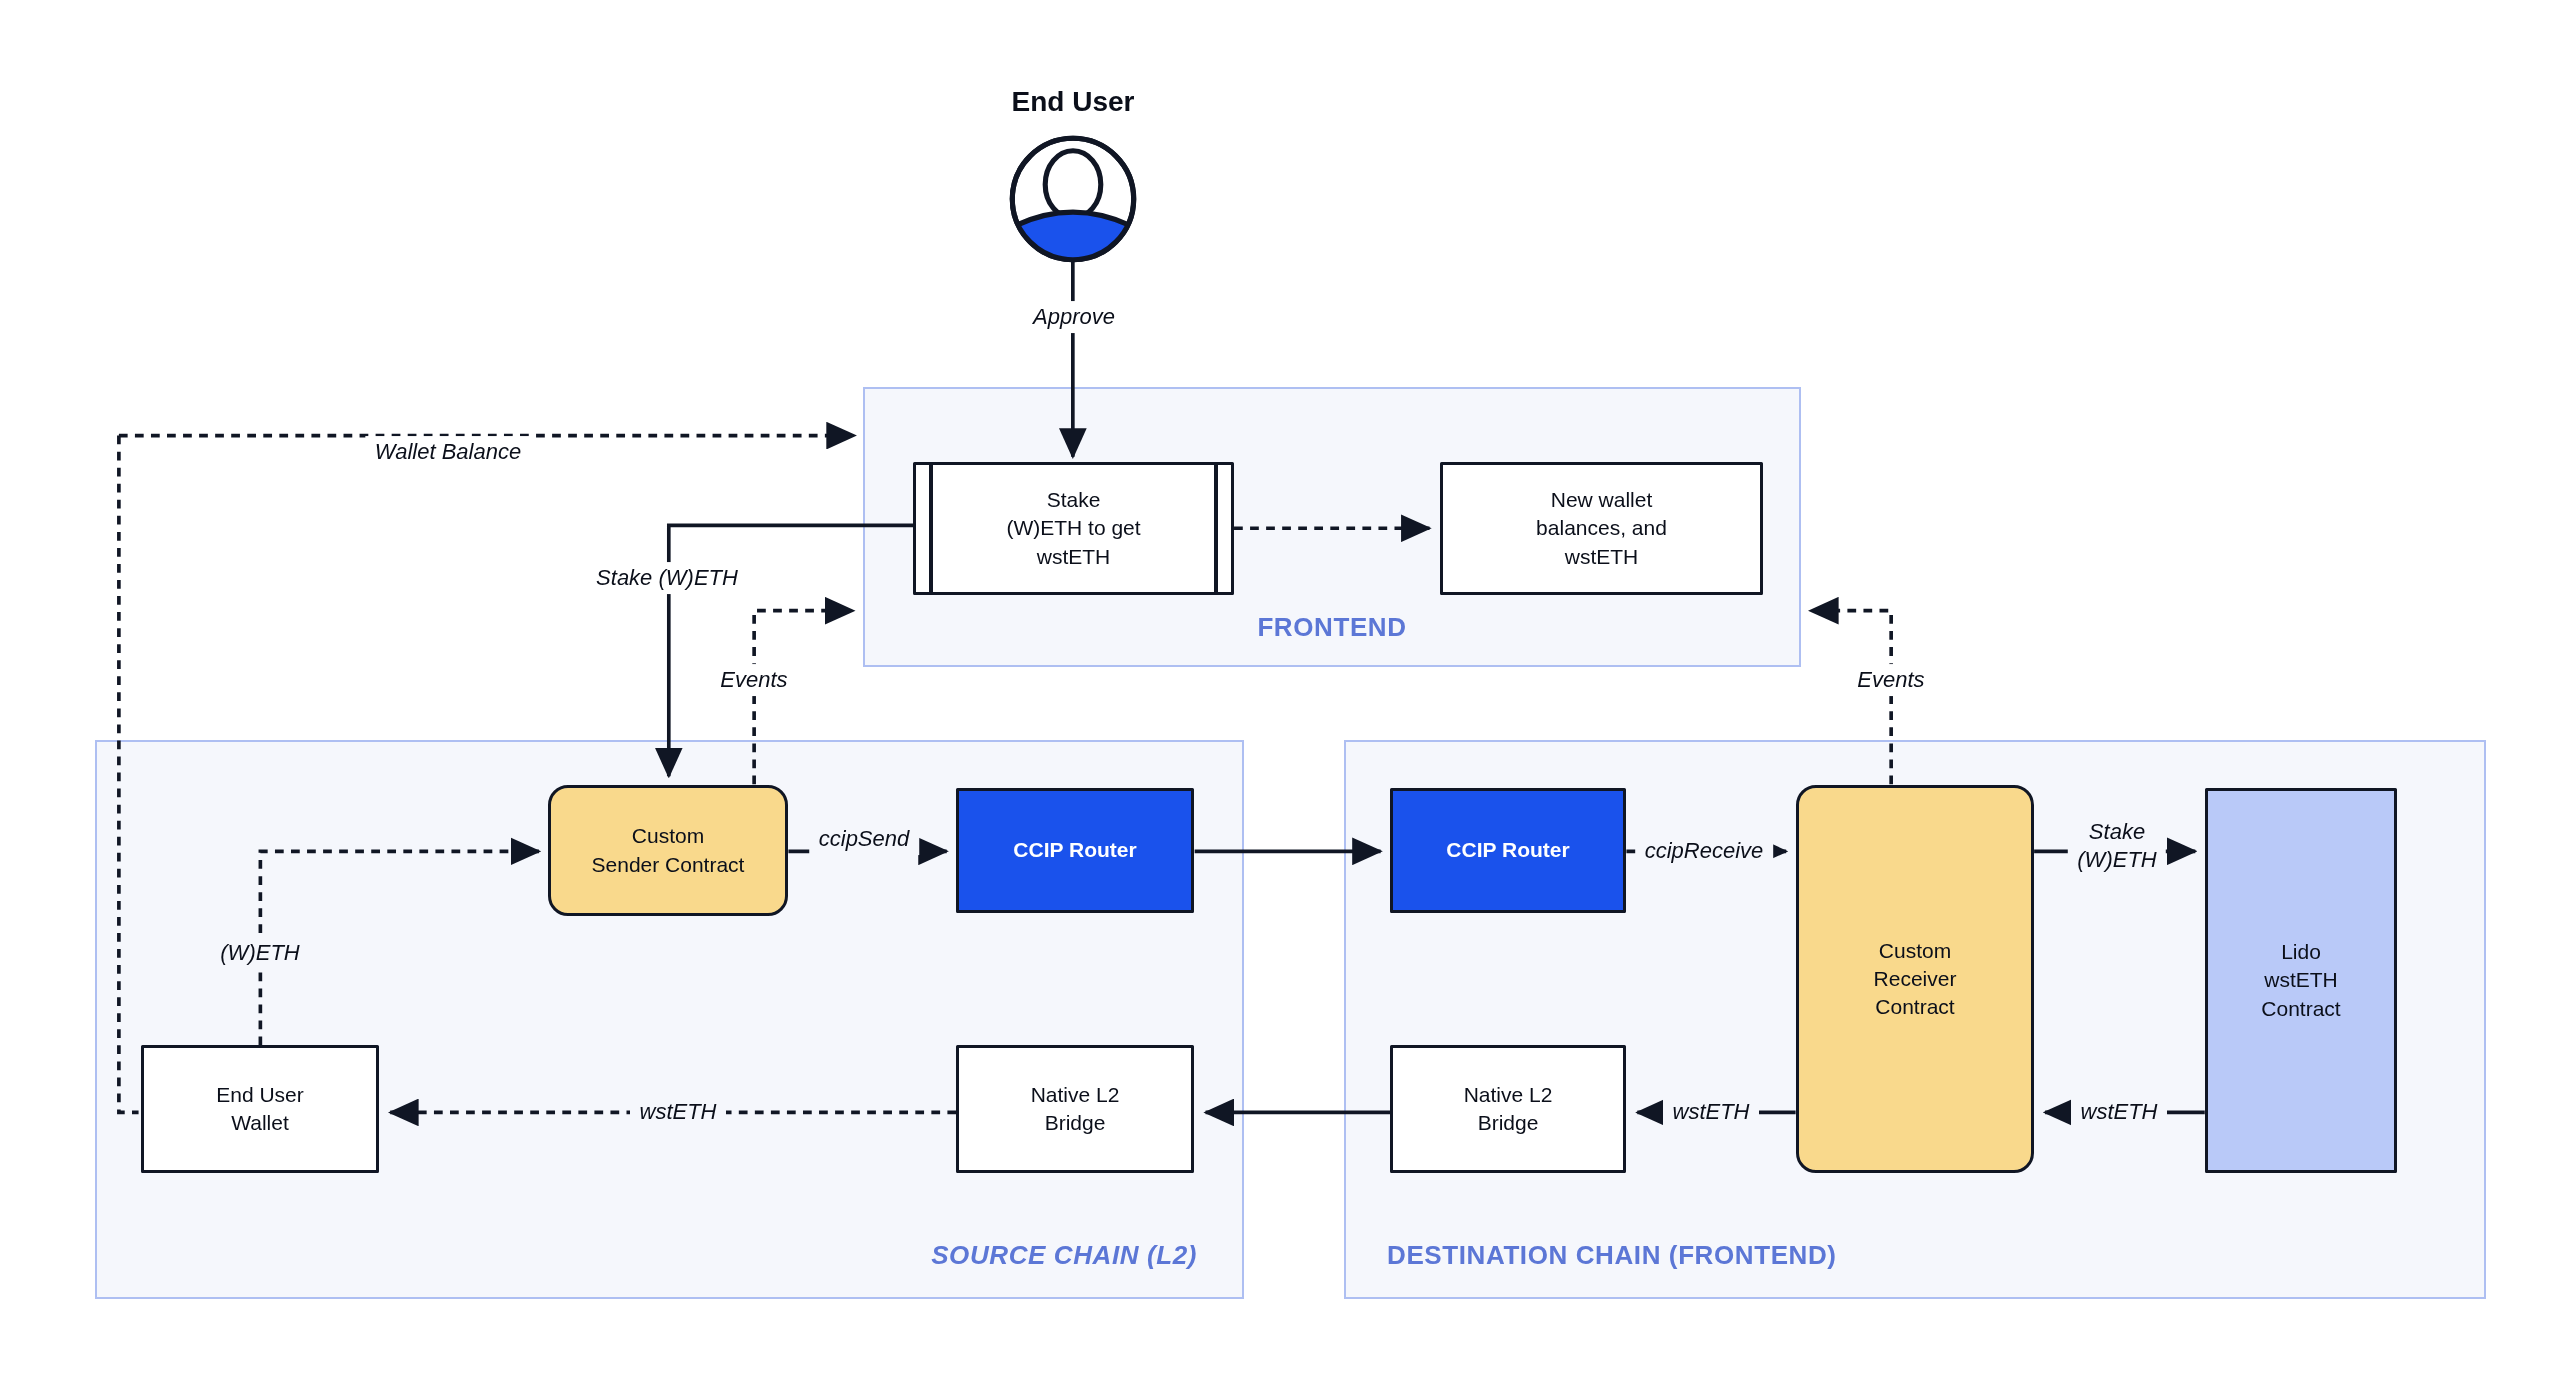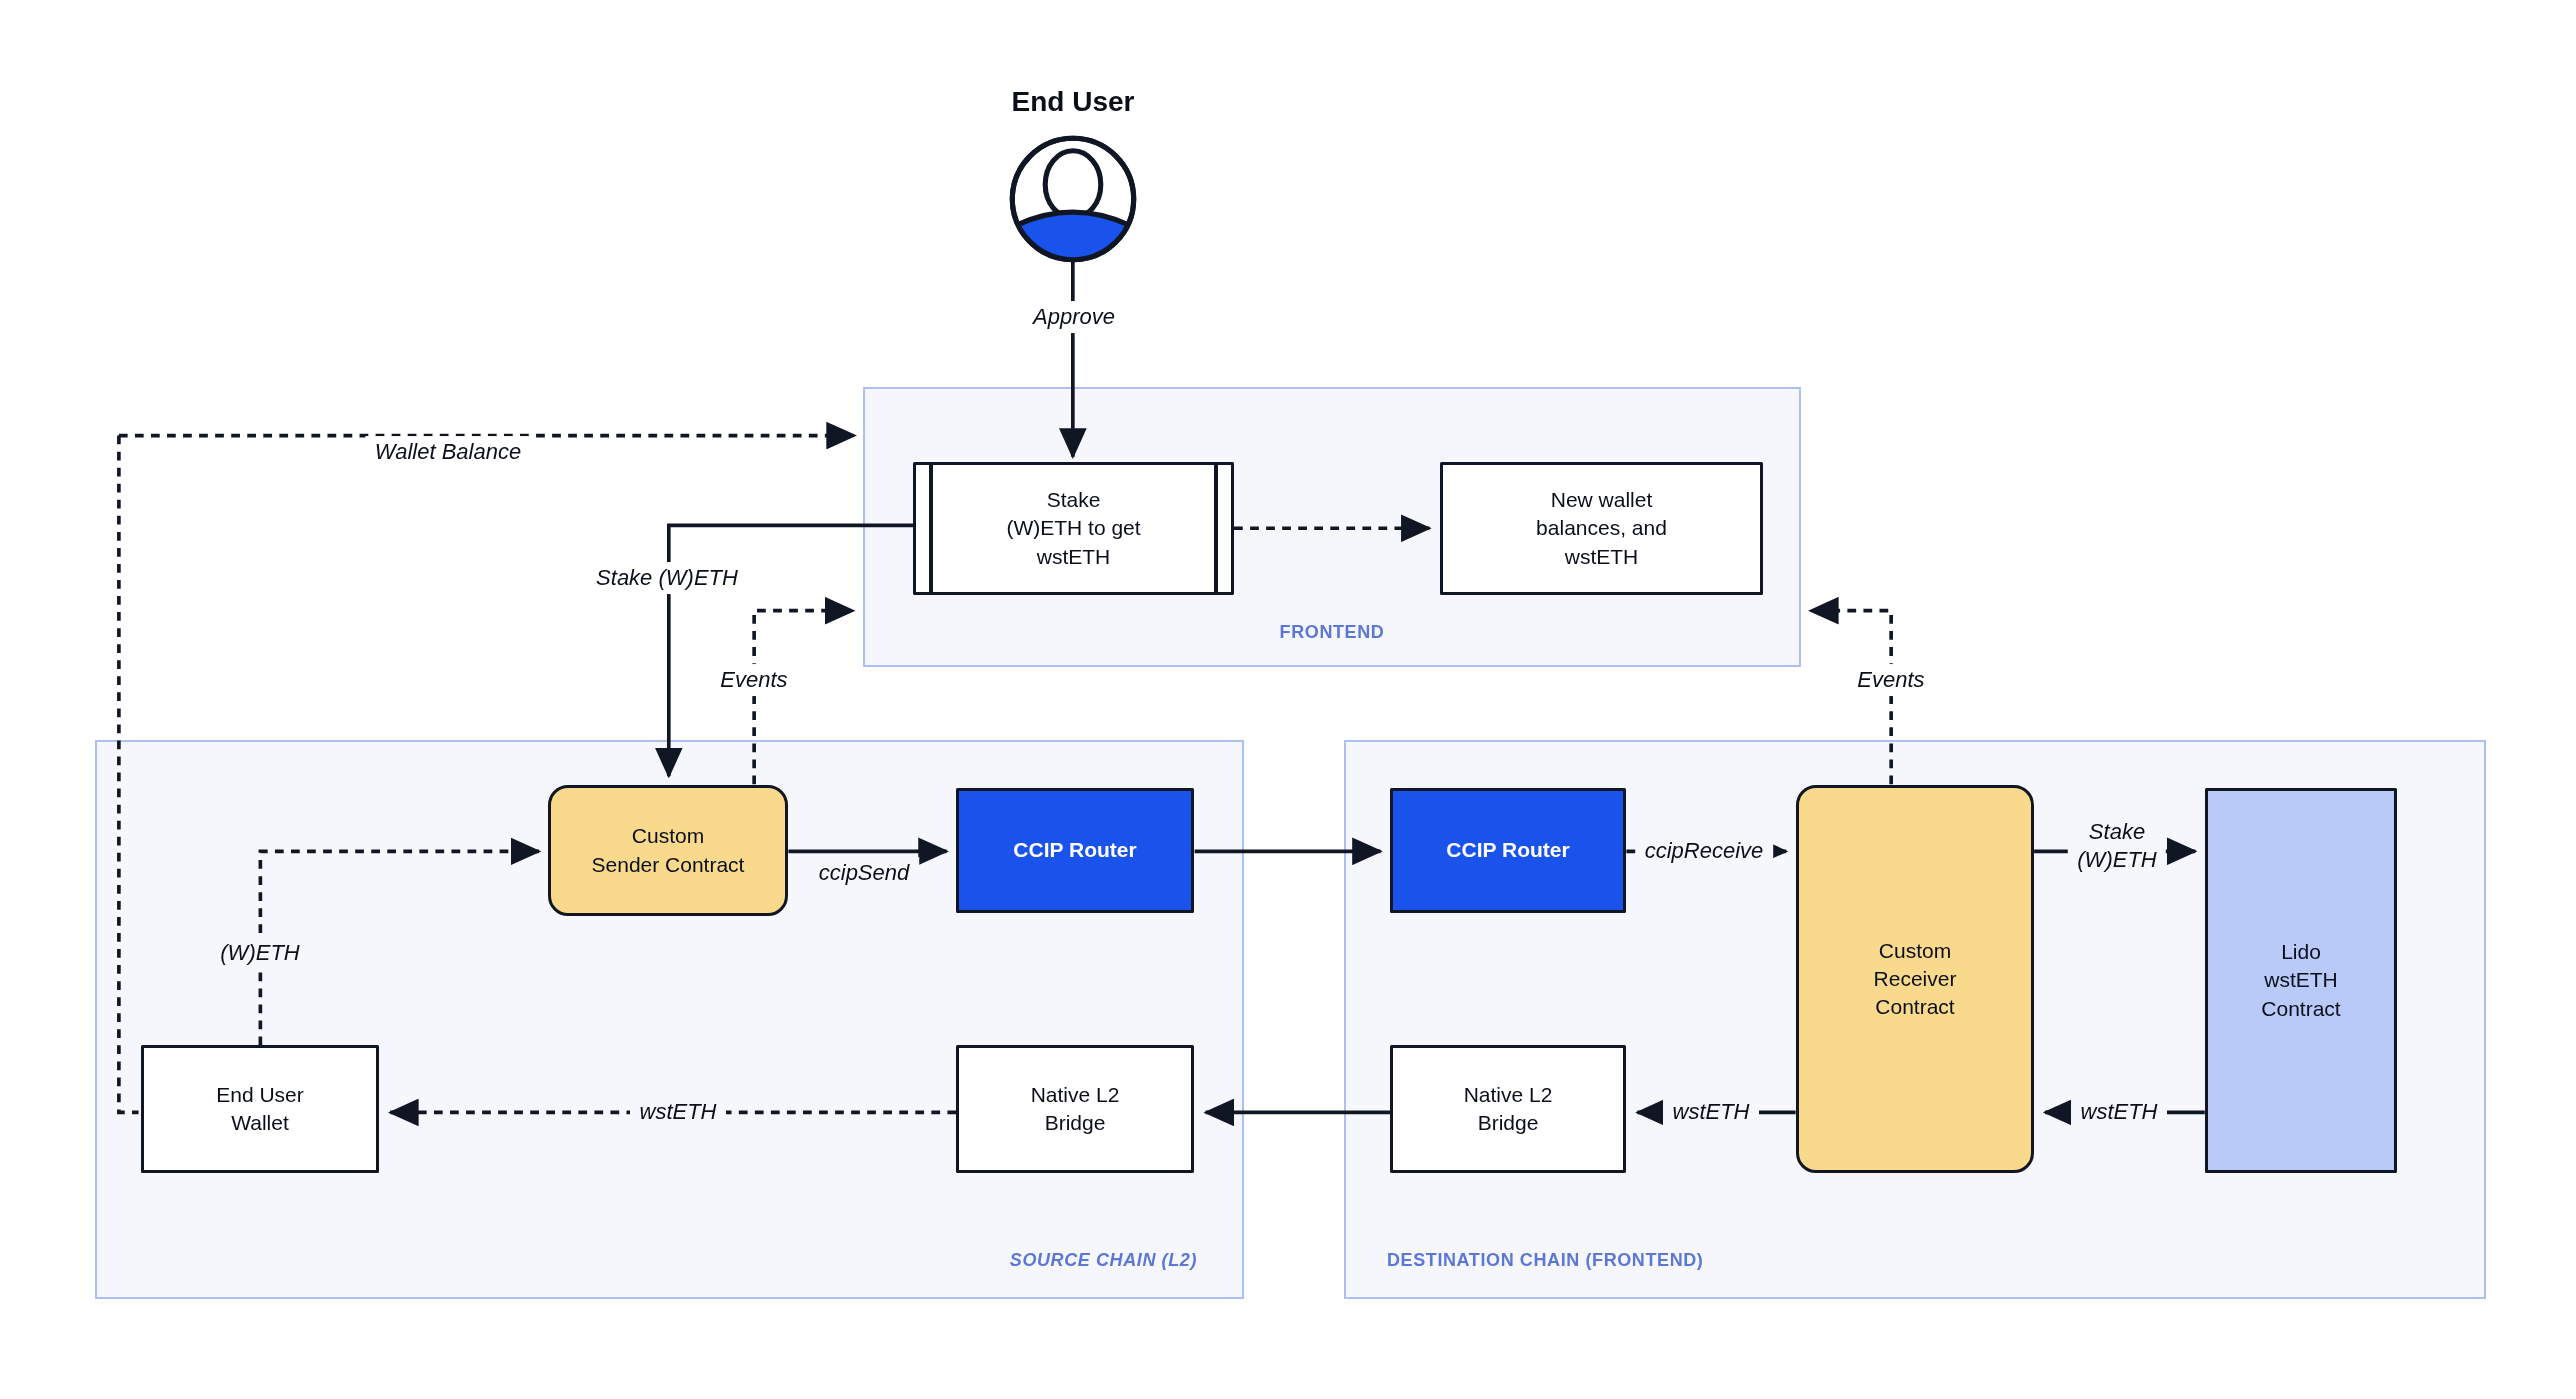--- a/index.html
+++ b/index.html
@@ -11,21 +11,21 @@
     --zone-bg:#f5f7fc;
     --zone-border:#aebff2;
     --zone-label:#5c77d6;
     --white:#ffffff;
   }
   html,body{margin:0;padding:0;background:#fff;}
   body{font-family:"Liberation Sans","DejaVu Sans",sans-serif;color:var(--text);}
   #canvas{position:relative;width:2576px;height:1400px;background:var(--white);overflow:hidden;}
 
   .zone{position:absolute;background:var(--zone-bg);border:2.9px solid var(--zone-border);box-sizing:border-box;}
-  .zone-label{position:absolute;font-weight:bold;font-size:18px;letter-spacing:0.6px;color:var(--zone-label);white-space:nowrap;margin-top:16px;}
+  .zone-label{position:absolute;font-weight:bold;font-size:26px;letter-spacing:0.6px;color:var(--zone-label);white-space:nowrap;margin-top:16px;}
 
   .wires{position:absolute;left:0;top:0;width:2576px;height:1400px;}
   .wire{fill:none;stroke:var(--line);stroke-width:5;}
   .wire.dashed{stroke-dasharray:12 10;}
 
   .node{position:absolute;box-sizing:border-box;display:flex;align-items:center;justify-content:center;
         text-align:center;font-size:21px;line-height:1.34;white-space:pre-line;
         background:var(--white);border:3.6px solid var(--line);border-radius:1.5px;}
   .node.yellow{background:var(--node-yellow);border-radius:20px;}
   .node.blue{background:var(--node-blue);color:#ffffff;font-weight:bold;}
@@ -123,21 +123,21 @@
 wstETH
 Contract</div>
   <div class="node" style="left:1390px;top:1045px;width:236px;height:128px;">Native L2
 Bridge</div>
 
   <div class="edge-label on-white" style="left:1074px;top:317px;">Approve</div>
   <div class="edge-label on-white" style="left:448px;top:435px;margin-top:17px;">Wallet Balance</div>
   <div class="edge-label on-white" style="left:667px;top:578px;">Stake (W)ETH</div>
   <div class="edge-label on-white" style="left:754px;top:680px;">Events</div>
   <div class="edge-label on-white" style="left:1891px;top:680px;">Events</div>
-  <div class="edge-label on-zone" style="left:864px;top:873px;">ccipSend</div>
+  <div class="edge-label on-zone" style="left:864px;top:839px;">ccipSend</div>
   <div class="edge-label on-zone" style="left:1704px;top:851px;">ccipReceive</div>
   <div class="edge-label on-zone" style="left:260px;top:953px;">(W)ETH</div>
   <div class="edge-label on-zone" style="left:678px;top:1112px;">wstETH</div>
   <div class="edge-label on-zone" style="left:2117px;top:846px;">Stake
 (W)ETH</div>
   <div class="edge-label on-zone" style="left:2119px;top:1112px;">wstETH</div>
   <div class="edge-label on-zone" style="left:1711px;top:1112px;">wstETH</div>
 
 </div>
 

